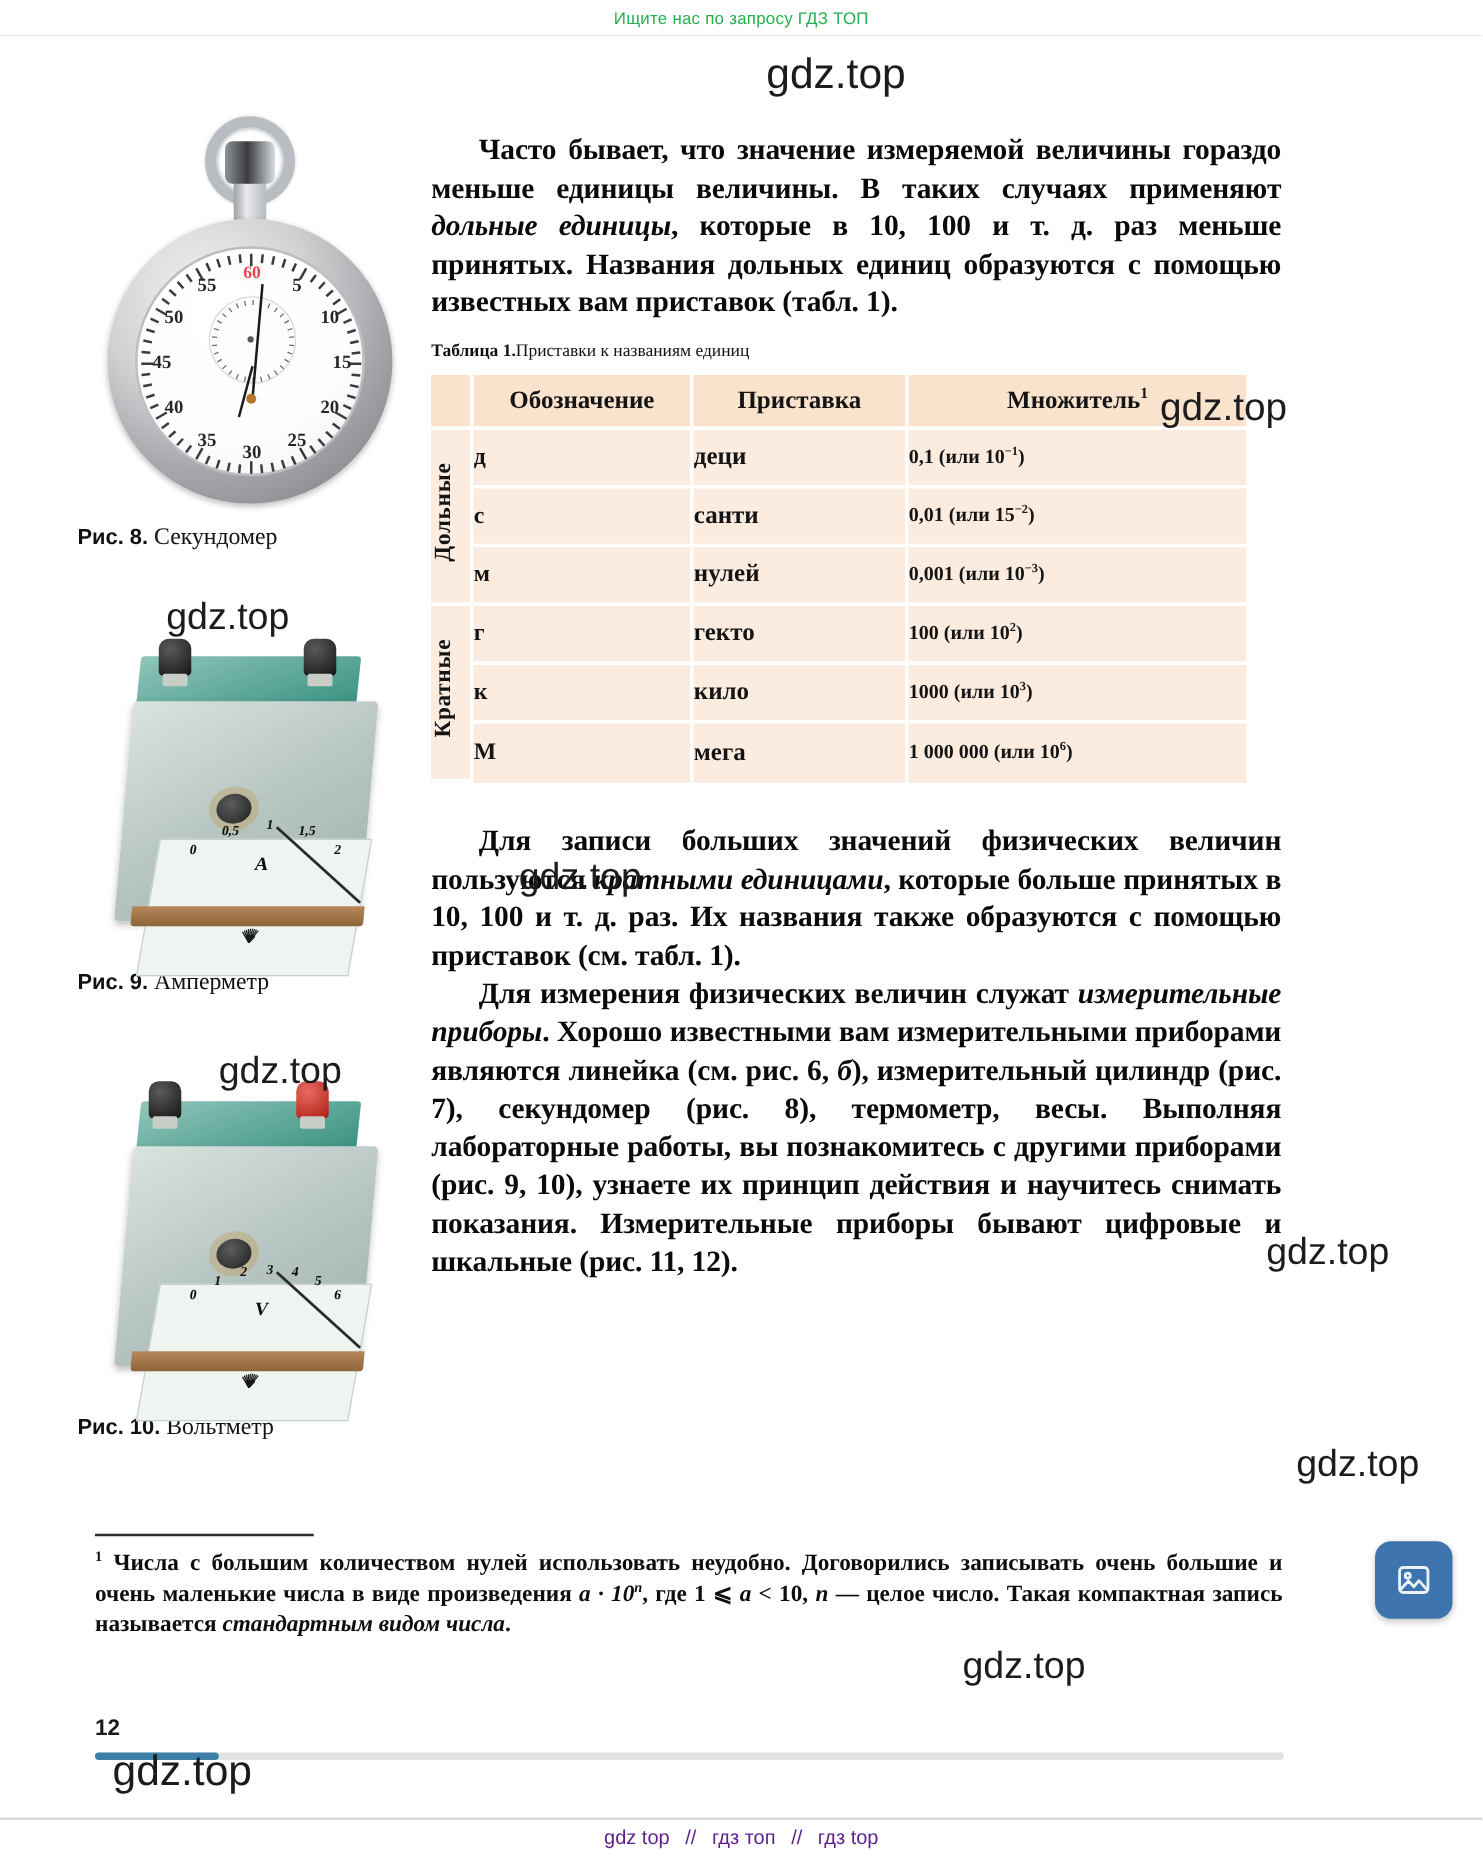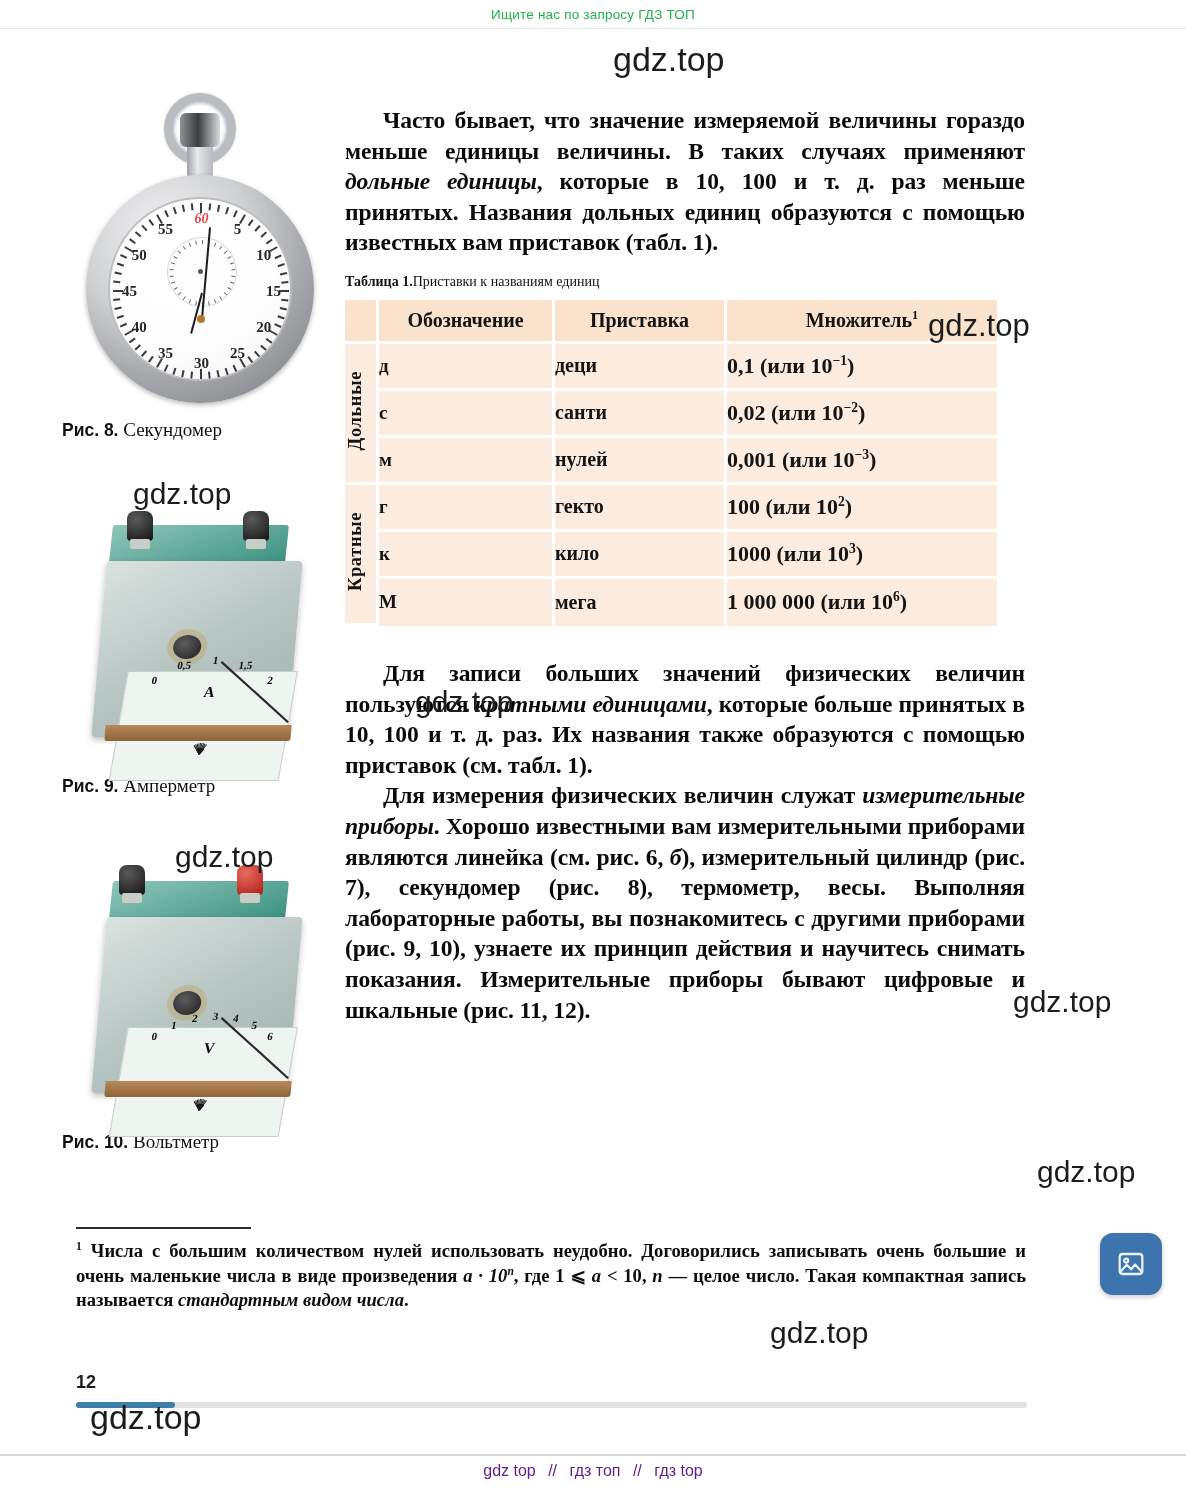--- a/index.html
+++ b/index.html
@@ -114,21 +114,21 @@
   }
   .sw-dial{ position:absolute; inset:0; }
   .sw-num{
     position:absolute;
     font-family:"Liberation Serif", serif;
     font-weight:700;
     font-size:15px;
     color:#26262a;
     transform:translate(-50%,-50%);
   }
-  .sw-num.red{ color:#e8454b; font-size:14px;font-style:italic; }
+  .sw-num.red{ color:#e8454b; font-size:14px; }
   .sw-tick{
     position:absolute; left:50%; top:4px;
     width:1.5px; height:7px; background:#3b3b3f;
     transform-origin:50% 88px;
   }
   .sw-sub{
     position:absolute; left:57px; top:38px; width:70px; height:70px;
     border-radius:50%; border:1px solid #d6d7d9;
     background:#fdfdfd;
   }
@@ -250,21 +250,21 @@
   table.prefix thead th.corner{
     background:#f9e3cd;
     border-right:3px solid #ffffff;
   }
   table.prefix tbody td{
     height:47px;
     font-size:20px;
     font-weight:700;
   }
   table.prefix tbody td.sym{ font-size:19px; }
-  table.prefix tbody td.mult{ font-size:22px; }
+  table.prefix tbody td.mult{ font-size:16px; }
   td.rot{
     background:#f9e3cd;
     width:34px;
     border-right:3px solid #ffffff;
   }
   td.rot .rot-in{
     writing-mode:vertical-rl;
     transform:rotate(180deg);
     font-weight:700;
     font-size:18.5px;
@@ -643,21 +643,21 @@
         <tbody id="tbl-body">
             <tr>
               <td class="rot" rowspan="3"><span class="rot-in">Дольные</span></td>
               <td class="sym">д</td>
               <td>деци</td>
               <td class="mult last-col"><span>0,1 (или 10</span><sup>−1</sup><span>)</span></td>
             </tr>
             <tr>
               <td class="sym">с</td>
               <td>санти</td>
-              <td class="mult last-col"><span>0,02 (или 10</span><sup>−2</sup><span>)</span></td>
+              <td class="mult last-col"><span>0,01 (или 15</span><sup>−2</sup><span>)</span></td>
             </tr>
             <tr>
               <td class="sym">м</td>
               <td>нулей</td>
               <td class="mult last-col"><span>0,001 (или 10</span><sup>−3</sup><span>)</span></td>
             </tr>
             <tr>
               <td class="rot" rowspan="3"><span class="rot-in">Кратные</span></td>
               <td class="sym">г</td>
               <td>гекто</td>

